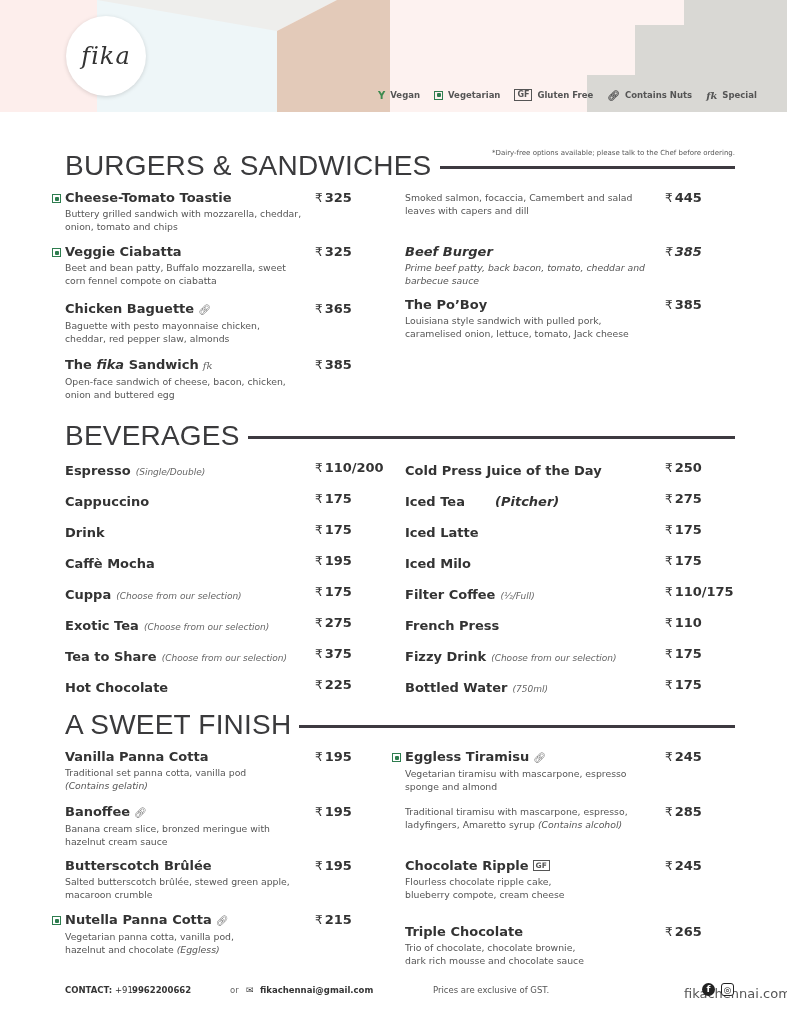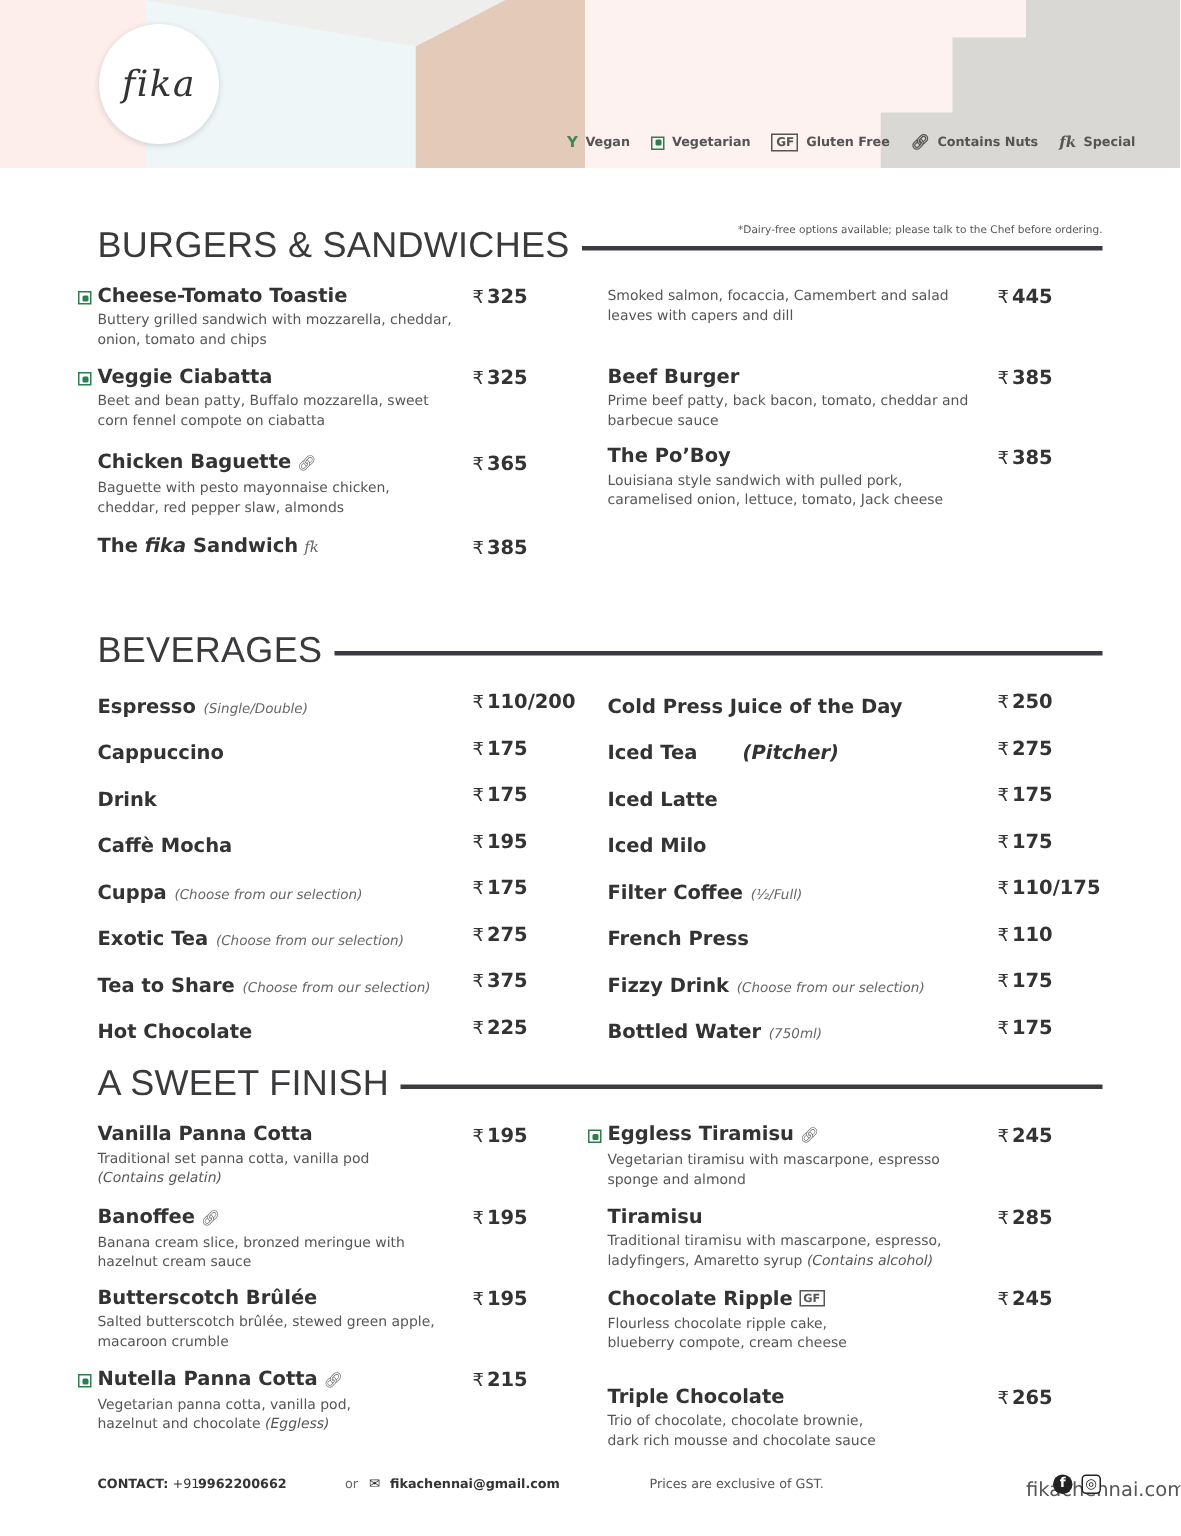--- a/index.html
+++ b/index.html
@@ -16,21 +16,21 @@
   .legend-item .ic { margin-right: 5px; }
   .veg-box { width: 9px; height: 9px; border: 1px solid #2e7d4f; display: inline-flex; align-items: center; justify-content: center; }
   .veg-box::after { content: ""; width: 4px; height: 4px; background: #2e7d4f; border-radius: 1px; }
   .gf-box { border: 1px solid #555; font-size: 8px; padding: 0 2px; line-height: 10px; font-weight: bold; color: #555; }
   .vegan-ic { color: #3d8a4f; font-size: 10px; font-weight: bold; }
   .nut-ic { font-size: 10px; color: #555; }
   .special-ic { font-family: "DejaVu Serif", serif; font-style: italic; font-size: 10px; color: #555; }
 
   
   .section-head { position: absolute; left: 65px; display: flex; align-items: center; width: 670px; }
-  .section-title { font-family: "Liberation Sans", sans-serif; font-size: 24px; color: #3a3a3c; white-space: nowrap; letter-spacing: 0.2px; }
+  .section-title { font-family: "Liberation Sans", sans-serif; font-size: 28px; color: #3a3a3c; white-space: nowrap; letter-spacing: 0.2px; }
   .section-rule { flex: 1; height: 3px; background: #3d3a40; margin-left: 8px; margin-top: 2px; }
   .note { position: absolute; right: 52px; top: 149px; font-size: 7px; color: #555; }
   .item { position: absolute; width: 320px; }
   .item-name { font-size: 13px; font-weight: bold; color: #333; white-space: nowrap; line-height: 16px; }
   .item-name .em { font-style: italic; }
   .item-desc { font-size: 9.3px; color: #555; line-height: 13px; margin-top: 1px; }
   .item-desc .it { font-style: italic; }
   .price { position: absolute; top: 0; font-size: 13px; font-weight: bold; color: #333; white-space: nowrap; line-height: 16px; }
   .rs { font-weight: normal; font-size: 12px; margin-right: 2px; }
   .veg-mark { position: absolute; left: -13px; top: 4px; width: 9px; height: 9px; border: 1px solid #2e7d4f; display: flex; align-items: center; justify-content: center; }
@@ -116,28 +116,29 @@
   <div class="item-desc"><span>Beet and bean patty, Buffalo mozzarella, sweet</span><br><span>corn fennel compote on ciabatta</span></div>
   <div class="price" style="left:250px;"><span class="rs">₹</span><span>325</span></div>
 </div>
 <div class="item" style="left:65px;top:301px;">
   <div class="item-name"><span>Chicken Baguette</span><span class="tag">🔗︎</span></div>
   <div class="item-desc"><span>Baguette with pesto mayonnaise chicken,</span><br><span>cheddar, red pepper slaw, almonds</span></div>
   <div class="price" style="left:250px;"><span class="rs">₹</span><span>365</span></div>
 </div>
 <div class="item" style="left:65px;top:357px;">
   <div class="item-name"><span>The </span><span class="em">fika</span><span> Sandwich</span><span class="tag special-ic">fk</span></div>
+  <div class="item-desc"><span>Open-face sandwich of cheese, bacon, chicken,</span><br><span>onion and buttered egg</span></div>
   <div class="price" style="left:250px;"><span class="rs">₹</span><span>385</span></div>
 </div>
 
 <div class="item" style="left:405px;top:190px;">
   <div class="item-desc"><span>Smoked salmon, focaccia, Camembert and salad</span><br><span>leaves with capers and dill</span></div>
   <div class="price" style="left:260px;"><span class="rs">₹</span><span>445</span></div>
 </div>
-<div class="item" style="left:405px;top:244px;">
+<div class="item" style="left:405px;top:244px;font-style:italic;">
   <div class="item-name">Beef Burger</div>
   <div class="item-desc"><span>Prime beef patty, back bacon, tomato, cheddar and</span><br><span>barbecue sauce</span></div>
   <div class="price" style="left:260px;"><span class="rs">₹</span><span>385</span></div>
 </div>
 <div class="item" style="left:405px;top:297px;">
   <div class="item-name">The Po’Boy</div>
   <div class="item-desc"><span>Louisiana style sandwich with pulled pork,</span><br><span>caramelised onion, lettuce, tomato, Jack cheese</span></div>
   <div class="price" style="left:260px;"><span class="rs">₹</span><span>385</span></div>
 </div>
 
@@ -239,21 +240,20 @@
   <div class="price" style="left:250px;"><span class="rs">₹</span><span>215</span></div>
 </div>
 
 <div class="item" style="left:405px;top:749px;">
   <span class="veg-mark"></span>
   <div class="item-name"><span>Eggless Tiramisu</span><span class="tag">🔗︎</span></div>
   <div class="item-desc"><span>Vegetarian tiramisu with mascarpone, espresso</span><br><span>sponge and almond</span></div>
   <div class="price" style="left:260px;"><span class="rs">₹</span><span>245</span></div>
 </div>
 <div class="item" style="left:405px;top:804px;">
-  <div class="item-name">Tiramisu</div>
   <div class="item-desc"><span>Traditional tiramisu with mascarpone, espresso,</span><br><span>ladyfingers, Amaretto syrup </span><span class="it">(Contains alcohol)</span></div>
   <div class="price" style="left:260px;"><span class="rs">₹</span><span>285</span></div>
 </div>
 <div class="item" style="left:405px;top:858px;">
   <div class="item-name"><span>Chocolate Ripple</span><span class="tag-gf">GF</span></div>
   <div class="item-desc"><span>Flourless chocolate ripple cake,</span><br><span>blueberry compote, cream cheese</span></div>
   <div class="price" style="left:260px;"><span class="rs">₹</span><span>245</span></div>
 </div>
 <div class="item" style="left:405px;top:912px;margin-top:12px;">
   <div class="item-name">Triple Chocolate</div>

